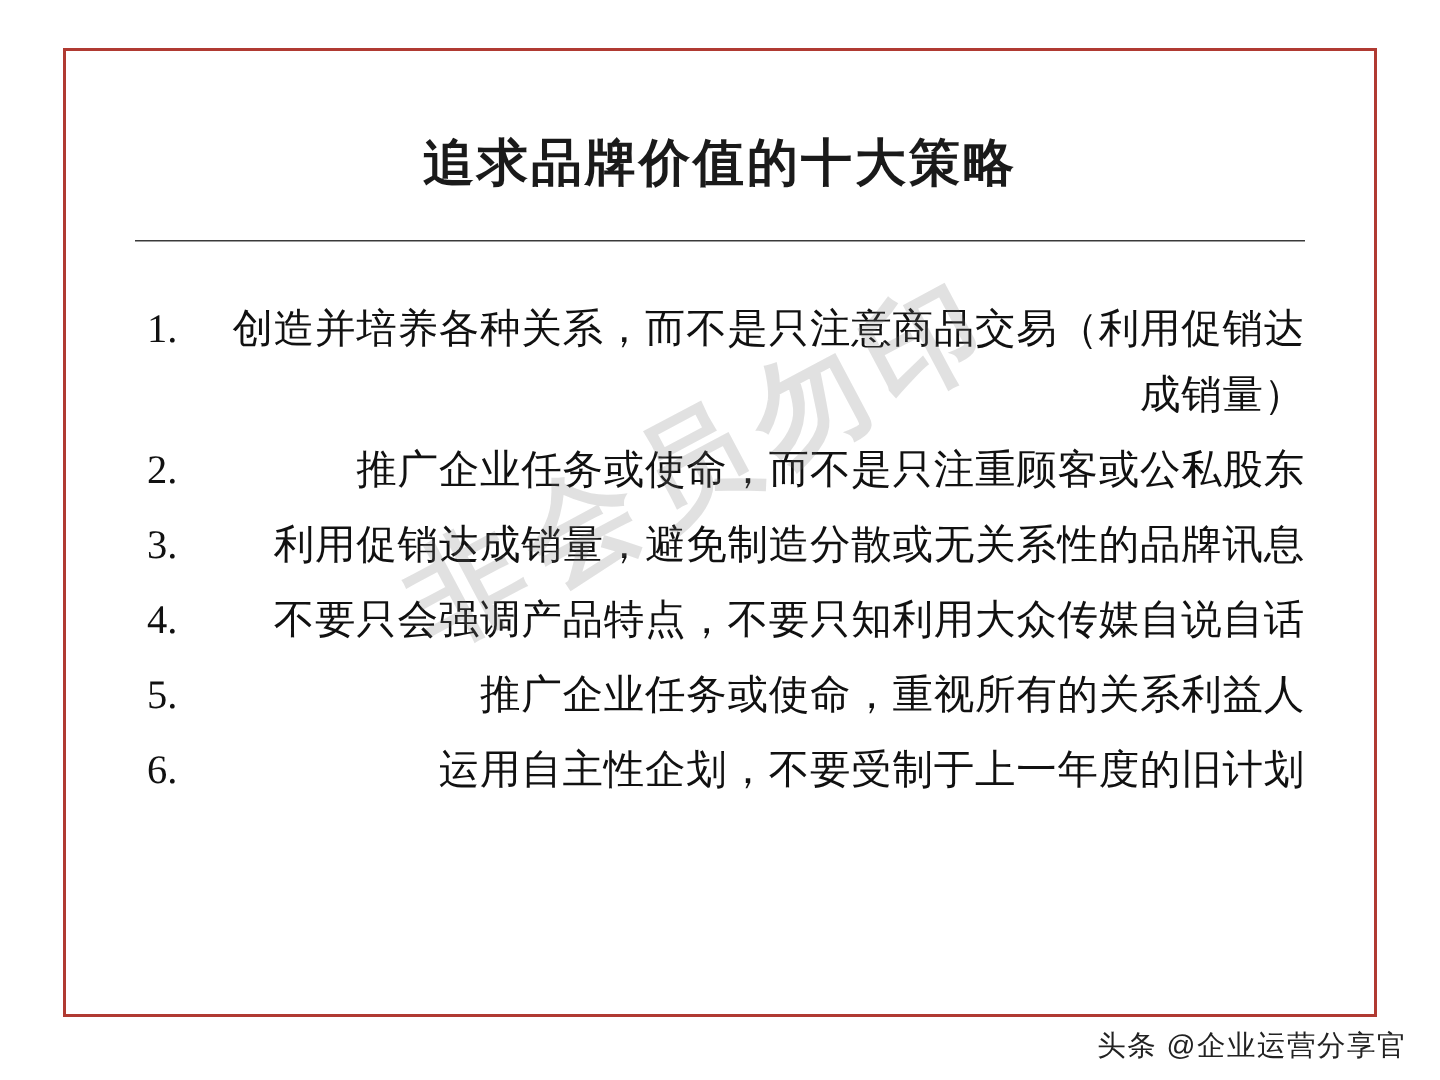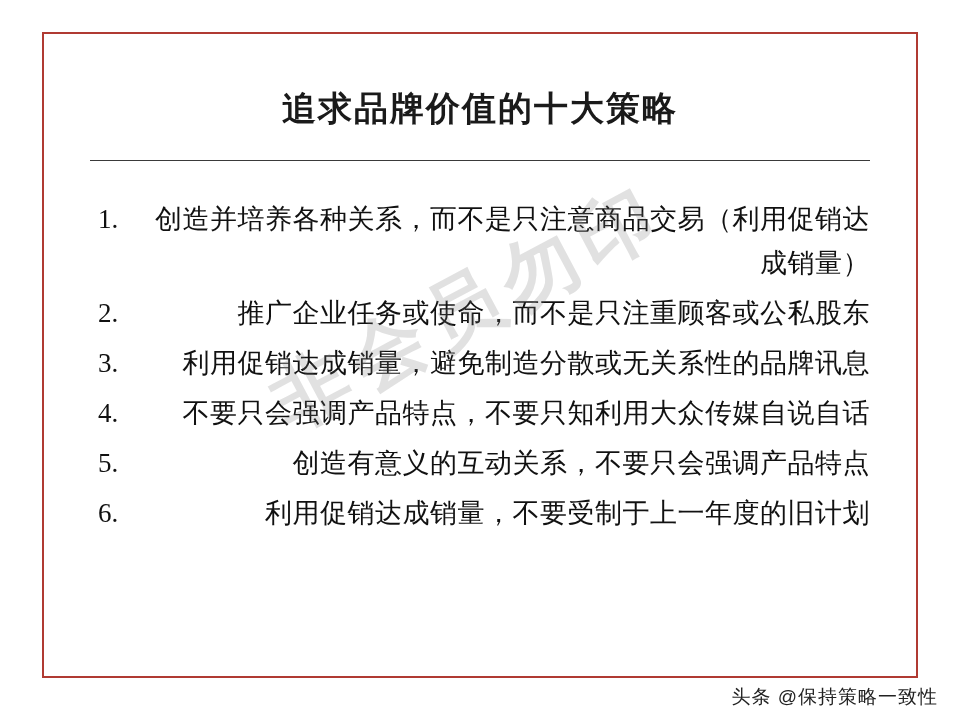--- a/index.html
+++ b/index.html
@@ -131,27 +131,27 @@
     <li class="list-item">
       <span class="item-num">3.</span>
       <span class="item-text">利用促销达成销量，避免制造分散或无关系性的品牌讯息</span>
     </li>
     <li class="list-item">
       <span class="item-num">4.</span>
       <span class="item-text">不要只会强调产品特点，不要只知利用大众传媒自说自话</span>
     </li>
     <li class="list-item">
       <span class="item-num">5.</span>
-      <span class="item-text">创造有意义的互动关系，不要只会强调产品特点</span>
+      <span class="item-text">推广企业任务或使命，重视所有的关系利益人</span>
     </li>
     <li class="list-item">
       <span class="item-num">6.</span>
-      <span class="item-text">利用促销达成销量，不要受制于上一年度的旧计划</span>
+      <span class="item-text">运用自主性企划，不要受制于上一年度的旧计划</span>
     </li>
   </ul>
 
   <div class="watermark">
     <div class="watermark-text">非会员勿印</div>
   </div>
 
 </div>
 
-<div class="footer-brand">头条 @保持策略一致性</div>
+<div class="footer-brand">头条 @企业运营分享官</div>
 
 </body></html>

